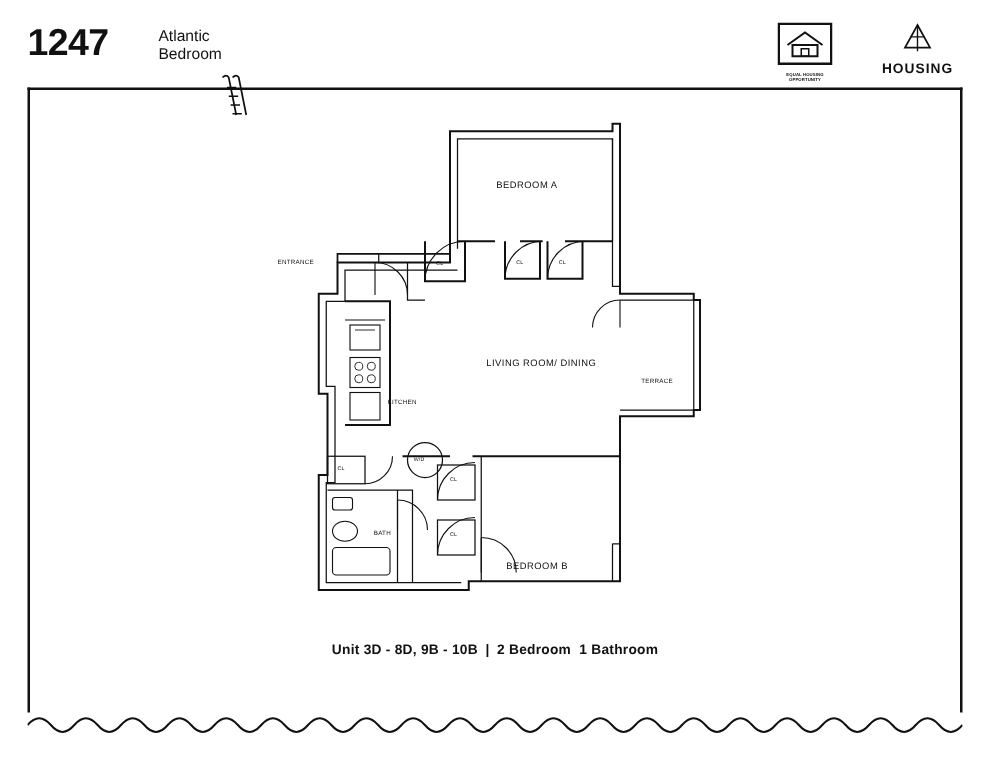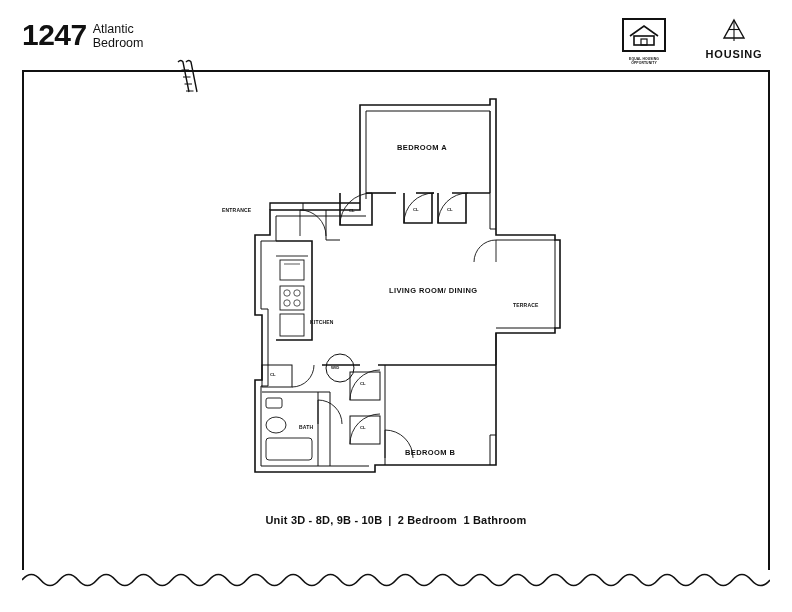--- a/index.html
+++ b/index.html
@@ -43,21 +43,21 @@
     font-weight: bold;
     letter-spacing: -0.5px;
     line-height: 30px;
   }
   .brand-street {
     font-size: 12.5px;
     line-height: 14px;
     font-weight: normal;
     padding-top: 2px;
   }
-  .brand-street span { display: block; }
+  .brand-street span { display: block; margin-left: 34px; }
 
   .logos {
     position: absolute;
     right: 0;
     top: 0;
     display: flex;
     align-items: flex-start;
     gap: 32px;
   }
   .eho {
@@ -114,21 +114,21 @@
     left: 200px;
     top: 80px;
     width: 420px;
     height: 410px;
   }
 
   
   .lbl {
     position: absolute;
     font-size: 7.5px;
-    font-weight: bold;
+    font-weight: normal;
     letter-spacing: 0.4px;
     white-space: nowrap;
     color: #111111;
   }
   .lbl-sm { font-size: 5px; letter-spacing: 0.2px; }
   .lbl-xs { font-size: 4.2px; letter-spacing: 0.1px; }
 
   
   .caption {
     position: absolute;

